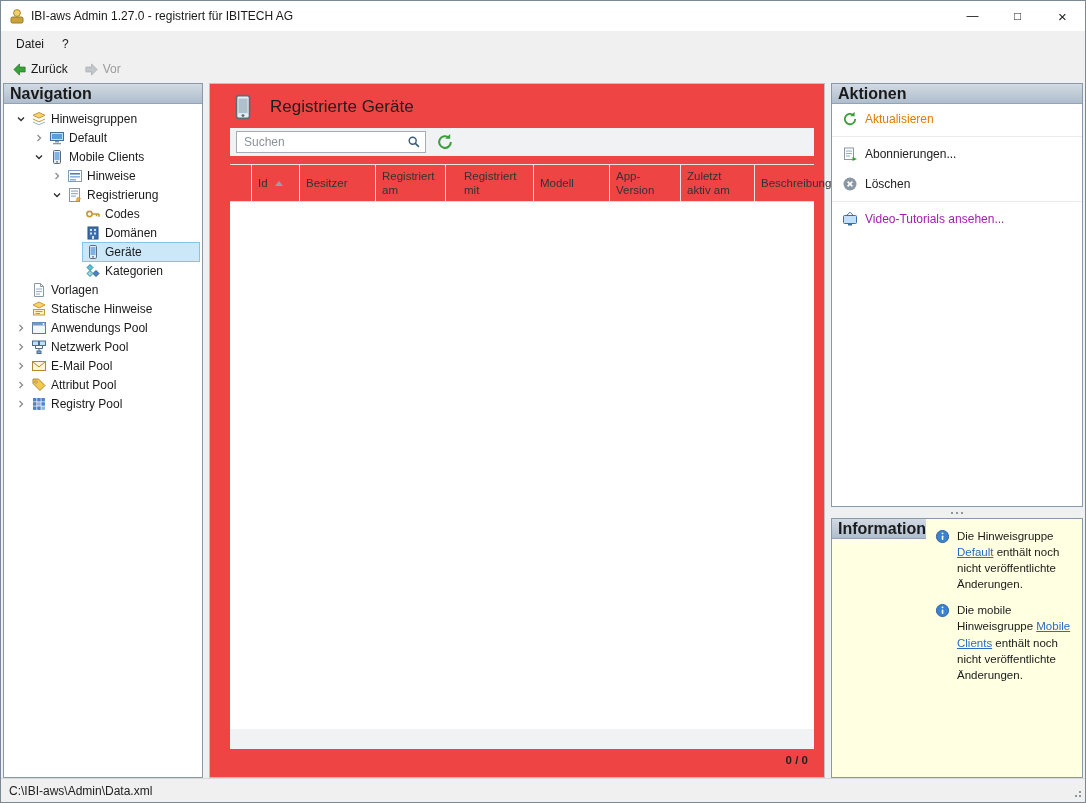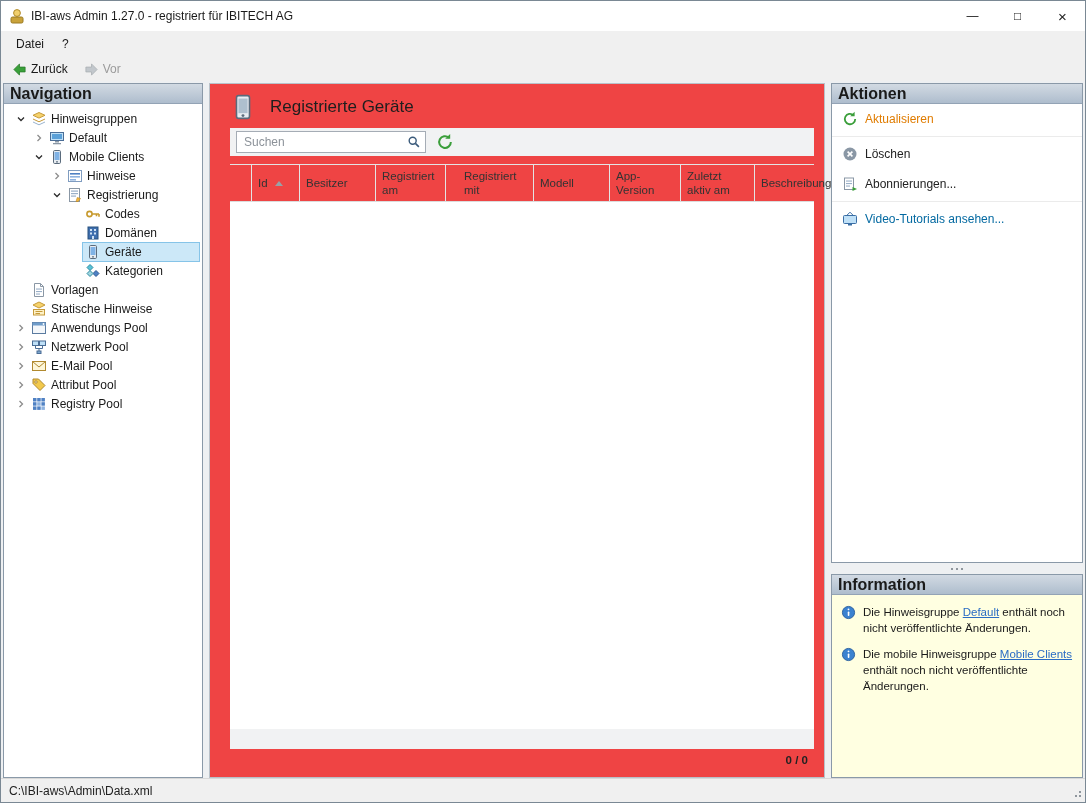--- a/index.html
+++ b/index.html
@@ -82,25 +82,25 @@
   .count-row { height:22px; display:flex; align-items:center; justify-content:flex-end; padding-right:6px;
                font-size:11.5px; font-weight:bold; color:#222; flex:none; }
 
   
   .right-col { width:252px; flex:none; display:flex; flex-direction:column; min-height:0; }
   .actions-panel { flex:1; background:#fff; border:1px solid #8a99a8; display:flex; flex-direction:column; min-height:0; }
   .action-item { display:flex; align-items:center; gap:7px; padding:7px 10px; cursor:default; }
   .action-item svg { width:16px; height:16px; flex:none; }
   .action-label { font-size:12px; color:#222; }
   .action-label.hot { color:#e07c00; }
-  .action-label.link { color:#0369a1; }
+  .action-label.link { color:#a21caf; }
   .sep { border-top:1px solid #ebebeb; margin:2px 0; }
   .splitter { height:11px; display:flex; align-items:center; justify-content:center; flex:none; }
   .splitter .dots { width:2px; height:2px; background:#8f969d; box-shadow:-5px 0 0 #8f969d, 5px 0 0 #8f969d; }
-  .info-panel { height:204px; flex:none; border:1px solid #8a99a8; display:flex; flex-direction:column; background:#ffffe1; }
+  .info-panel { height:260px; flex:none; border:1px solid #8a99a8; display:flex; flex-direction:row; background:#ffffe1; }
   .info-box { flex:1; padding:9px 9px; display:flex; flex-direction:column; gap:10px; overflow:hidden; }
   .note { display:flex; gap:7px; font-size:11.5px; line-height:1.4; color:#1a1a1a; }
   .note .nicon { width:15px; height:15px; flex:none; margin-top:1px; }
   .note a { color:#2a6cc4; text-decoration:underline; cursor:pointer; }
 
   
   .statusbar { height:24px; background:#f0f0f0; border-top:1px solid #d8d8d8; display:flex; align-items:center;
                padding-left:8px; flex:none; font-size:12px; color:#222; }
   .resize-grip { margin-left:auto; position:relative; width:20px; height:100%; }
   .resize-grip::before { content:""; position:absolute; right:4px; bottom:5px; width:2px; height:2px;
@@ -530,35 +530,35 @@
           <svg viewBox="0 0 16 16">
               <path d="M13.2 8a5.2 5.2 0 1 1-1.7-3.8" fill="none" stroke="#3a9e3a" stroke-width="1.8"></path>
               <path d="M12.6 0.8v4.4H8.2z" fill="#3a9e3a"></path>
             </svg>
           <span class="action-label hot">Aktualisieren</span>
         </div>
         <div class="sep"></div>
 
         <div class="action-item">
           <svg viewBox="0 0 16 16">
-              <circle cx="8" cy="8" r="6.5" fill="#8a97a5"></circle>
-              <path d="M5.6 5.6l4.8 4.8M10.4 5.6l-4.8 4.8" stroke="#fff" stroke-width="1.6"></path>
-            </svg>
-          <span class="action-label">Löschen</span>
-        </div>
-
-        <div class="action-item">
-          <svg viewBox="0 0 16 16">
               <rect x="2.5" y="2" width="9" height="11.5" fill="#fff" stroke="#8a97a5"></rect>
               <rect x="4" y="4.5" width="6" height="1.1" fill="#9ab0c8"></rect>
               <rect x="4" y="7" width="6" height="1.1" fill="#9ab0c8"></rect>
               <rect x="4" y="9.5" width="4" height="1.1" fill="#9ab0c8"></rect>
               <path d="M10.5 11l4.5 2-4.5 2z" fill="#3a9e3a"></path>
             </svg>
           <span class="action-label">Abonnierungen...</span>
+        </div>
+
+        <div class="action-item">
+          <svg viewBox="0 0 16 16">
+              <circle cx="8" cy="8" r="6.5" fill="#8a97a5"></circle>
+              <path d="M5.6 5.6l4.8 4.8M10.4 5.6l-4.8 4.8" stroke="#fff" stroke-width="1.6"></path>
+            </svg>
+          <span class="action-label">Löschen</span>
         </div>
         <div class="sep"></div>
 
         <div class="action-item">
           <svg viewBox="0 0 16 16">
               <path d="M5 4.2l3-3 3 3" fill="none" stroke="#3a6ea5"></path>
               <rect x="1.5" y="4.5" width="13" height="8" rx="1" fill="#bfe0f7" stroke="#3a6ea5"></rect>
               <rect x="6" y="13" width="4" height="1.5" fill="#3a6ea5"></rect>
             </svg>
           <span class="action-label link">Video-Tutorials ansehen...</span>

